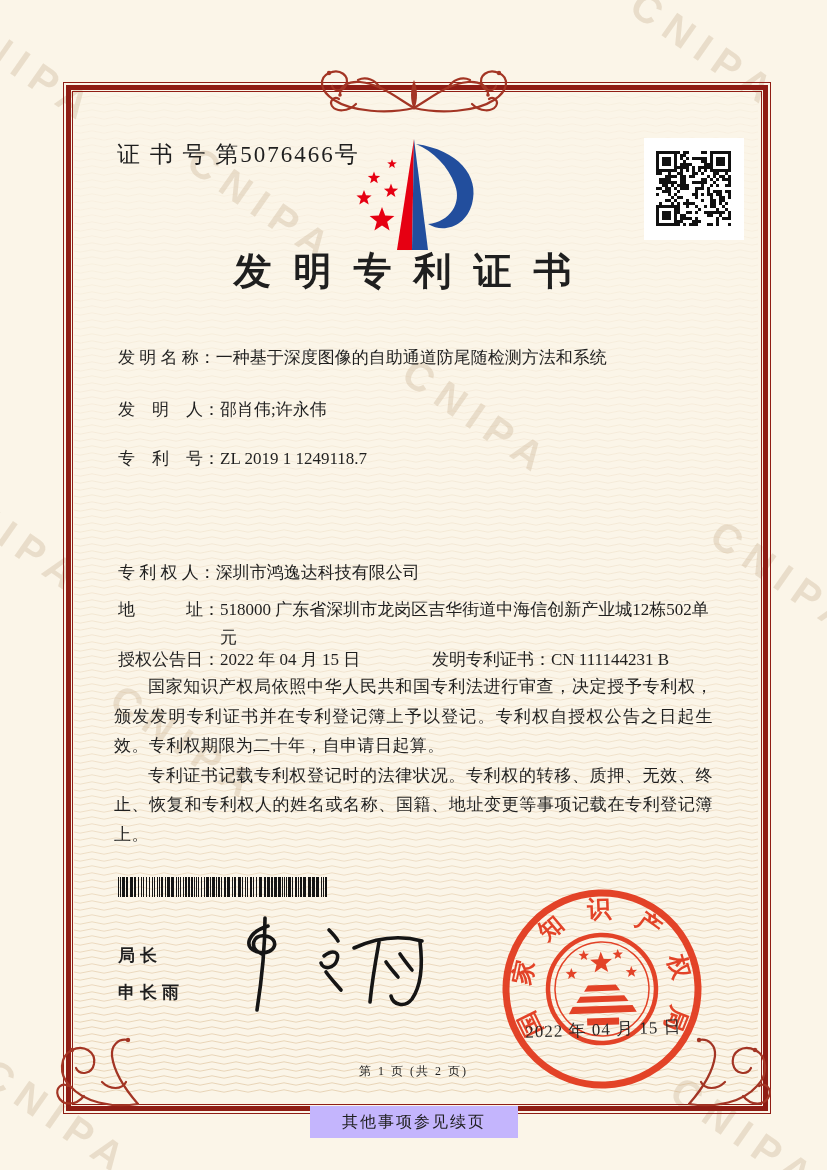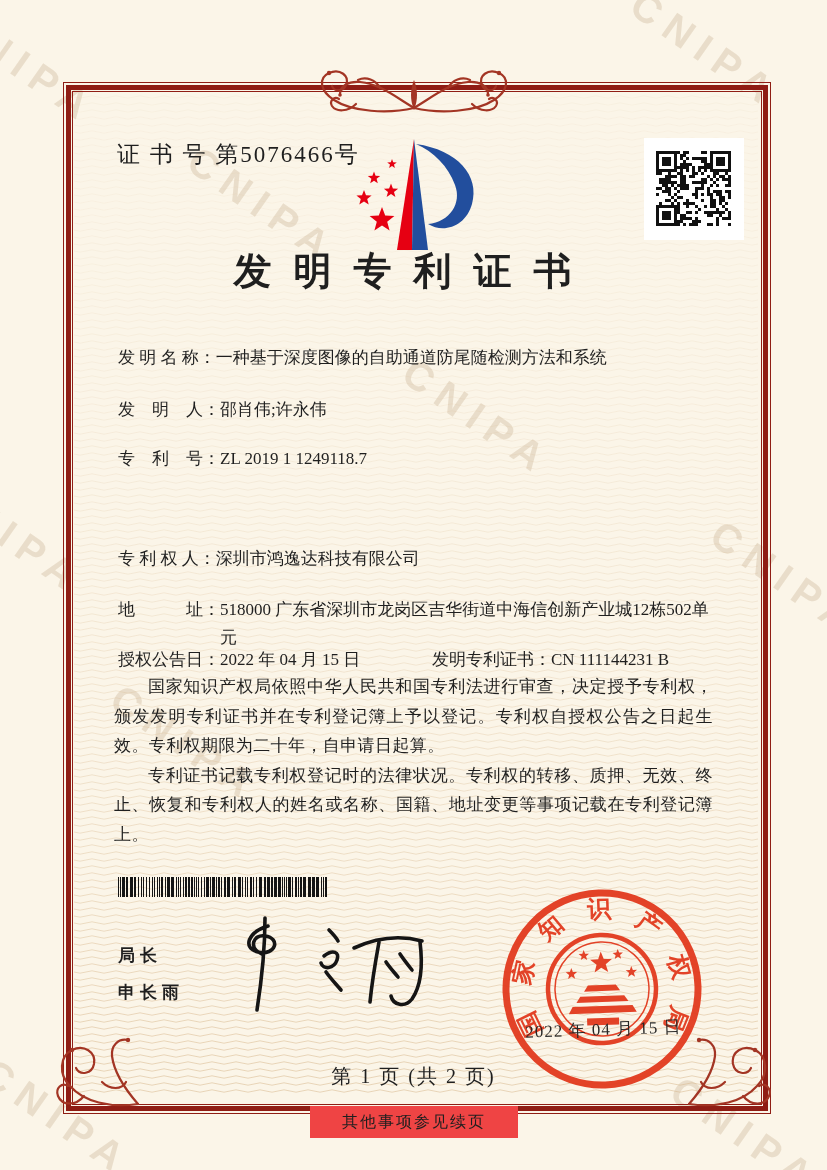--- a/index.html
+++ b/index.html
@@ -26,22 +26,22 @@
   .addrval{width:492px;}
   .pair2{position:absolute;left:314px;top:0;}
   .paras{position:absolute;left:114px;top:672px;width:599px;font-size:17px;line-height:29.5px;
          text-align:justify;letter-spacing:.4px;}
   .paras p{margin:0;text-indent:2em;}
   .barcode{position:absolute;left:118px;top:877px;}
   .signer{position:absolute;left:118px;font-family:"Liberation Sans","DejaVu Sans",sans-serif;
           font-weight:700;font-size:17px;letter-spacing:5px;}
   .sig{position:absolute;left:228px;top:912px;z-index:4;}
   .seal{position:absolute;left:499px;top:886px;z-index:5;opacity:.95;}
-  .pagenum{position:absolute;left:0;top:1063px;width:827px;text-align:center;font-size:20px;letter-spacing:2px;}
-  .contnote{position:absolute;left:310px;top:1106px;width:208px;height:32px;background:#ef4444;
+  .pagenum{position:absolute;left:0;top:1063px;width:827px;text-align:center;font-size:12px;letter-spacing:2px;}
+  .contnote{position:absolute;left:310px;top:1106px;width:208px;height:32px;background:#c4b5fd;
             z-index:4;text-align:center;font-size:16px;letter-spacing:2px;line-height:32px;}
   .orn{position:absolute;z-index:4;pointer-events:none;}
 </style>
 </head>
 <body>
 
 <div class="page">
 
   <div class="wm" style="left:-35px;top:-2px">CNIPA</div>
   <div class="wm" style="left:648px;top:-18px">CNIPA</div>
@@ -570,21 +570,21 @@
 
     <div class="frow" style="top:344px">
       <span class="flabel">发 明 名 称：</span><span class="fvalue">一种基于深度图像的自助通道防尾随检测方法和系统</span>
     </div>
     <div class="frow" style="top:396px">
       <span class="flabel">发　明　人：</span><span class="fvalue">邵肖伟;许永伟</span>
     </div>
     <div class="frow" style="top:445px">
       <span class="flabel">专　利　号：</span><span class="fvalue">ZL 2019 1 1249118.7</span>
     </div>
-    <div class="frow" style="top:545px">
+    <div class="frow" style="top:559px">
       <span class="flabel">专 利 权 人：</span><span class="fvalue">深圳市鸿逸达科技有限公司</span>
     </div>
     <div class="frow" style="top:596px">
       <span class="flabel">地　　　址：</span><span class="fvalue addrval">518000 广东省深圳市龙岗区吉华街道中海信创新产业城12栋502单元</span>
     </div>
     <div class="frow" style="top:646px">
       <span class="flabel">授权公告日：</span><span class="fvalue">2022 年 04 月 15 日</span>
       <span class="pair2">
         <span class="flabel">发明专利证书：</span><span class="fvalue">CN 111144231 B</span>
       </span>

